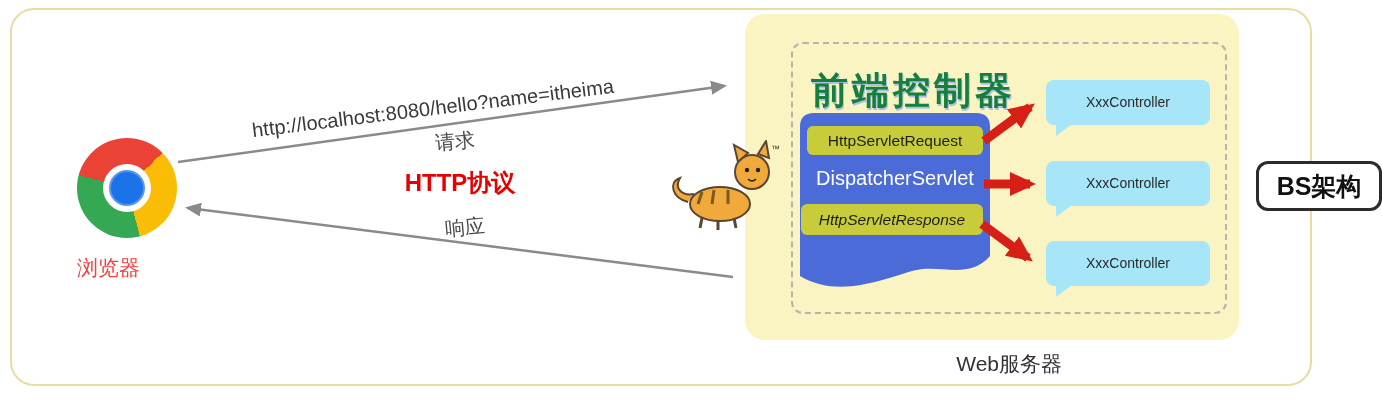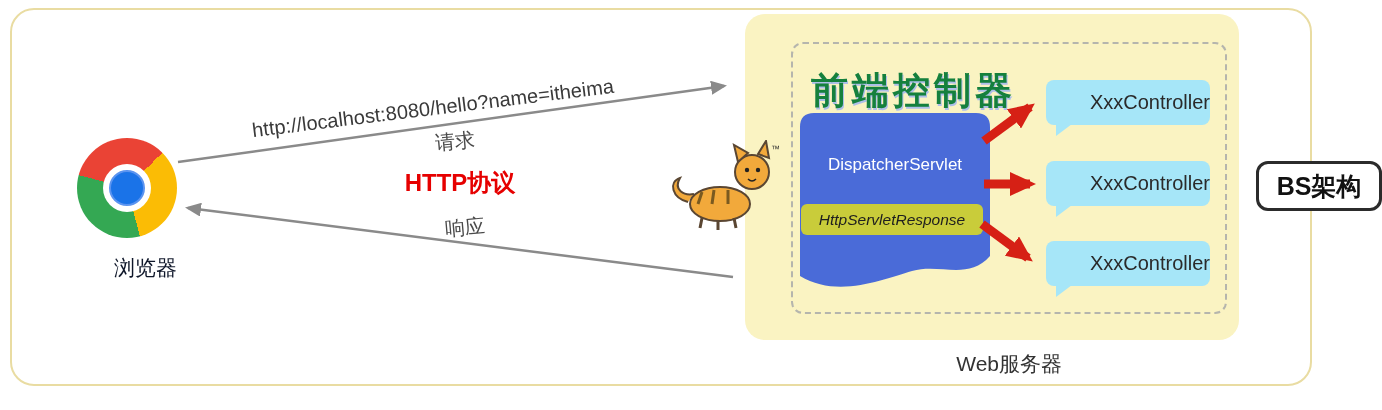--- a/index.html
+++ b/index.html
@@ -36,21 +36,21 @@
   }
   .chrome-core {
     position: absolute; left: 50%; top: 50%;
     transform: translate(-50%, -50%);
     width: 36px; height: 36px; background: #1a73e8;
     border: 2px solid #5b94f0; border-radius: 50%;
   }
 
   .browser-label {
     position: absolute; left: 77px; top: 254px; width: 100px;
-    text-align: right; font-size: 21px; color: #0f172a; z-index: 5;
+    text-align: left; font-size: 21px; color: #ef4444; z-index: 5;
   }
 
   
   .url-text {
     position: absolute; left: 218px; top: 97px; width: 430px;
     text-align: center; font-size: 20px; color: #3a3a3a;
     transform: rotate(-7deg); z-index: 5; white-space: nowrap;
   }
   .request-label {
     position: absolute; left: 400px; top: 128px; width: 110px;
@@ -91,29 +91,29 @@
   .blue-panel svg.blue-bg {
     position: absolute; left: 0; top: 0; width: 190px; height: 179px;
   }
   .pill {
     position: absolute; background: #c9cc3a; color: #1e1e1e;
     border-radius: 6px; text-align: center; font-size: 15.5px;
   }
   .pill.req { left: 7px; top: 13px; width: 176px; height: 29px; line-height: 29px; }
   .pill.resp { left: 1px; top: 91px; width: 182px; height: 31px; line-height: 31px; font-style: italic; }
   .dispatcher {
-    position: absolute; left: 0; top: 42px; width: 100%;
-    text-align: center; color: #ffffff; font-size: 17px;
+    position: absolute; left: 0; top: 54px; width: 100%;
+    text-align: center; color: #ffffff; font-size: 20px;
   }
 
   .controller {
     position: absolute; left: 301px; width: 164px; height: 45px;
     background: #a6e6f8; border-radius: 8px;
-    text-align: right; line-height: 45px;
-    font-size: 20px; color: #2a2a2a;
+    text-align: center; line-height: 45px;
+    font-size: 14px; color: #2a2a2a;
   }
   .controller::after {
     content: ""; position: absolute; left: 10px; bottom: -11px;
     width: 0; height: 0;
     border-top: 12px solid #a6e6f8; border-right: 16px solid transparent;
   }
   .controller.c1 { top: 66px; }
   .controller.c2 { top: 147px; }
   .controller.c3 { top: 227px; }
 
@@ -162,20 +162,21 @@
   <div class="response-label">响应</div>
 
   <div class="server-box">
     <div class="dashed-box"></div>
     <div class="fc-title">前端控制器</div>
 
     <div class="blue-panel">
       <svg class="blue-bg" viewBox="0 0 190 179" preserveAspectRatio="none">
         <path d="M14,0 H176 Q190,0 190,14 V143 C168,168 140,150 112,158 C84,166 38,186 0,163 V14 Q0,0 14,0 Z" fill="#4a6bd8"></path>
       </svg>
+      <div class="pill req">HttpServletRequest</div>
       <div class="dispatcher">DispatcherServlet</div>
       <div class="pill resp">HttpServletResponse</div>
     </div>
 
     <div class="controller c1">XxxController</div>
     <div class="controller c2">XxxController</div>
     <div class="controller c3">XxxController</div>
   </div>
   <div class="server-label">Web服务器</div>
 

